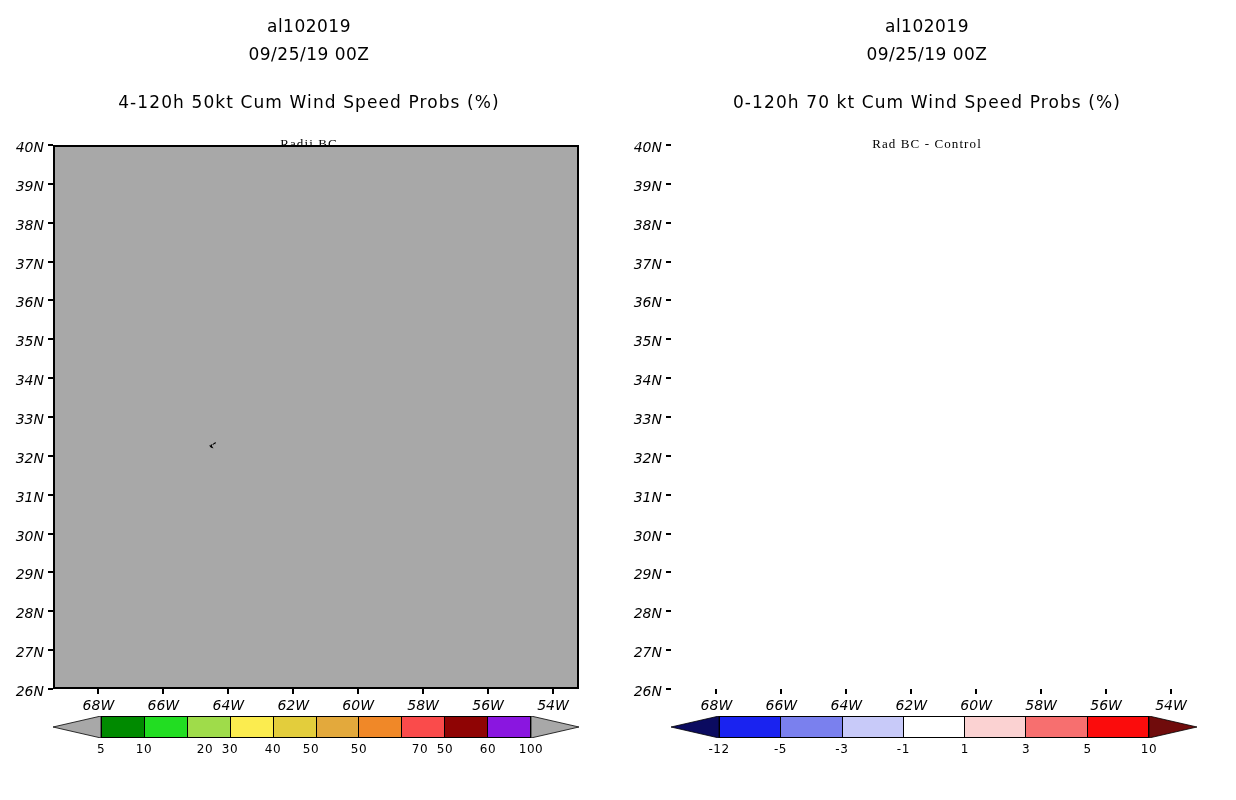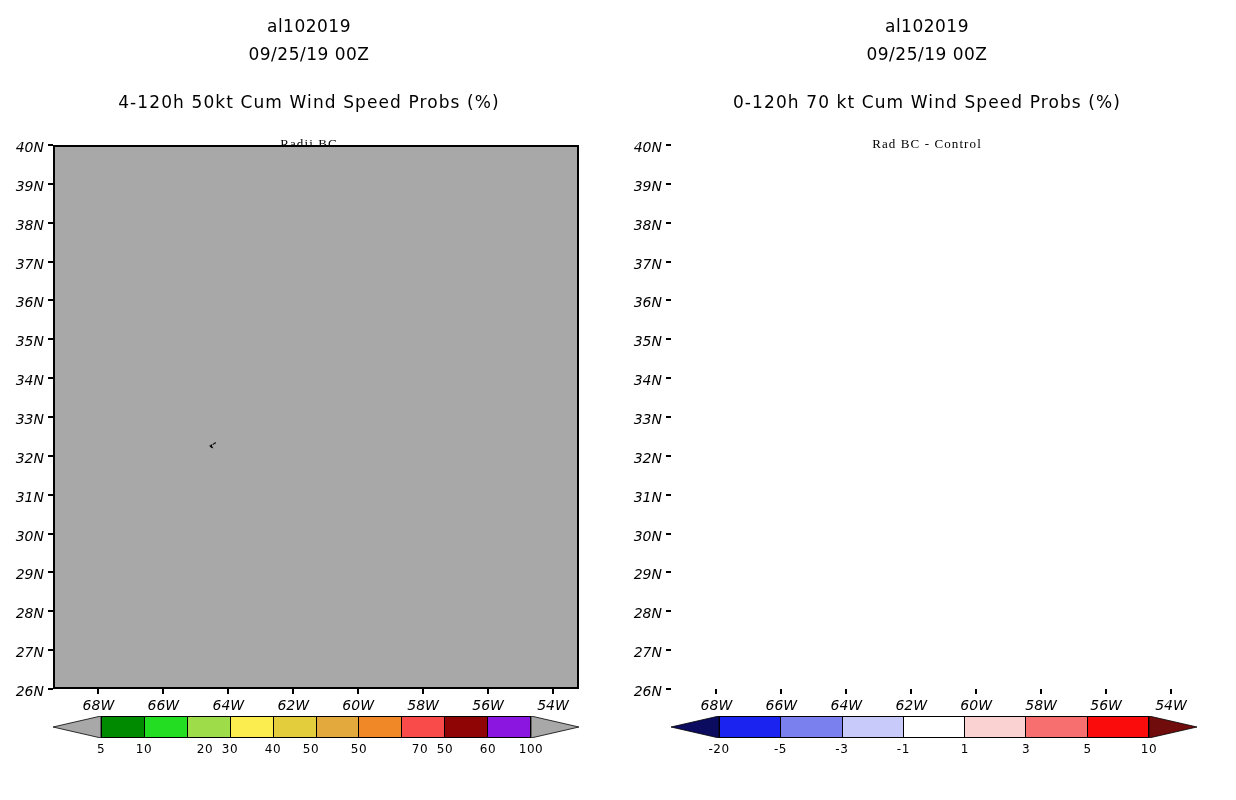--- a/index.html
+++ b/index.html
@@ -284,21 +284,21 @@
     <div class="cb-cells" id="cb-right-cells" style="left:48px; top:0px; width:430px;">
         <div class="cb-cell" style="background: rgb(26, 35, 240);"></div>
         <div class="cb-cell" style="background: rgb(122, 128, 238);"></div>
         <div class="cb-cell" style="background: rgb(200, 202, 249);"></div>
         <div class="cb-cell" style="background: rgb(255, 255, 255);"></div>
         <div class="cb-cell" style="background: rgb(251, 210, 210);"></div>
         <div class="cb-cell" style="background: rgb(247, 111, 111);"></div>
         <div class="cb-cell" style="background: rgb(251, 12, 12);"></div>
       </div>
     <div id="cb-right-labels">
-        <div class="cb-tick-label" style="left: 28px;">-20</div>
+        <div class="cb-tick-label" style="left: 28px;">-12</div>
         <div class="cb-tick-label" style="left: 89.4286px;">-5</div>
         <div class="cb-tick-label" style="left: 150.857px;">-3</div>
         <div class="cb-tick-label" style="left: 212.286px;">-1</div>
         <div class="cb-tick-label" style="left: 273.714px;">1</div>
         <div class="cb-tick-label" style="left: 335.143px;">3</div>
         <div class="cb-tick-label" style="left: 396.571px;">5</div>
         <div class="cb-tick-label" style="left: 458px;">10</div>
       </div>
   </div>
 </div>

